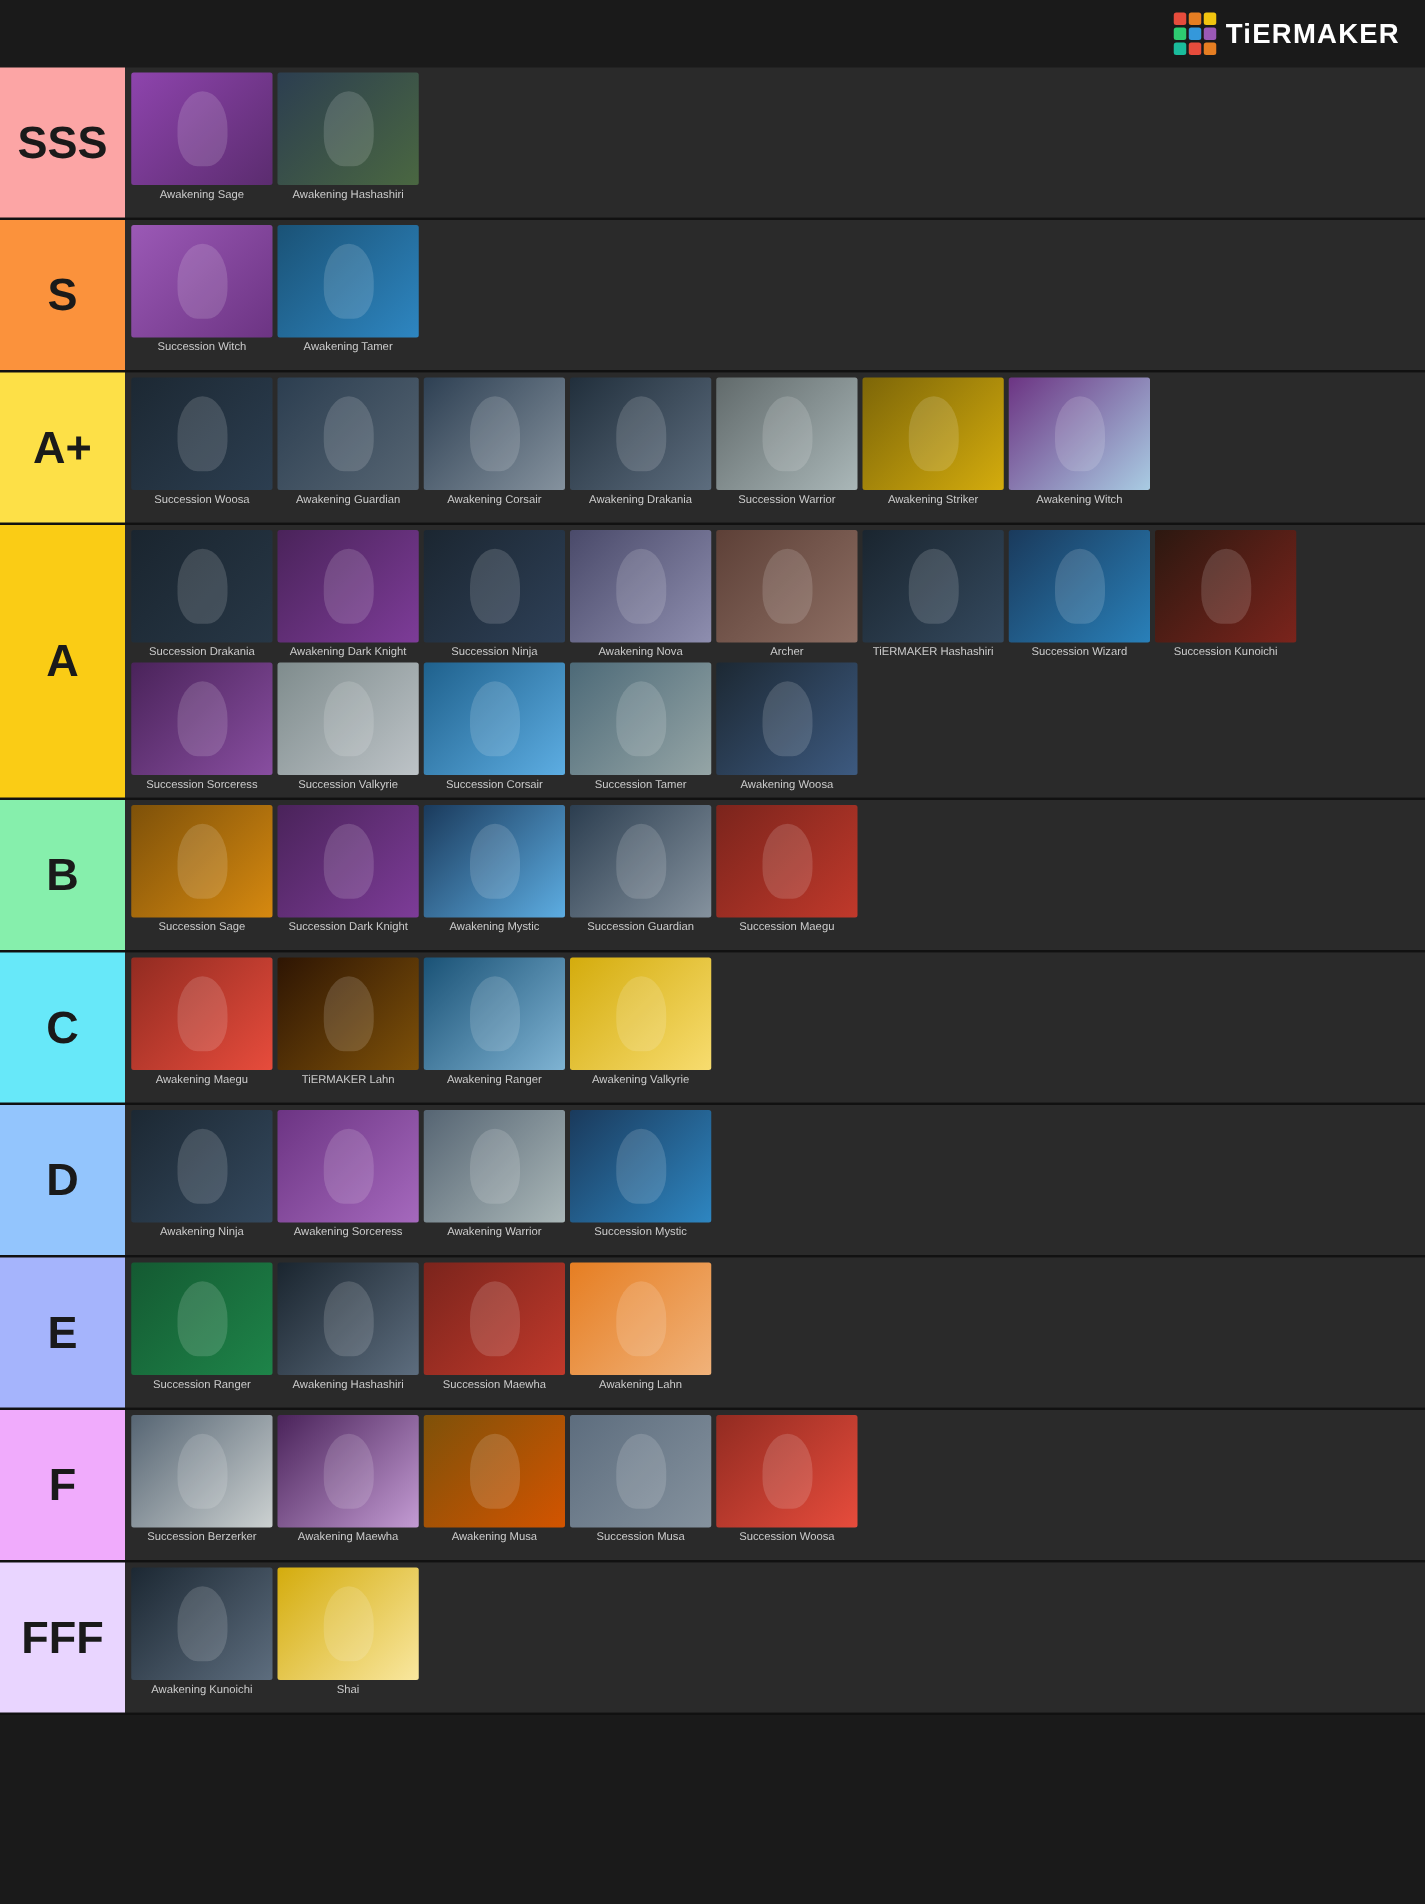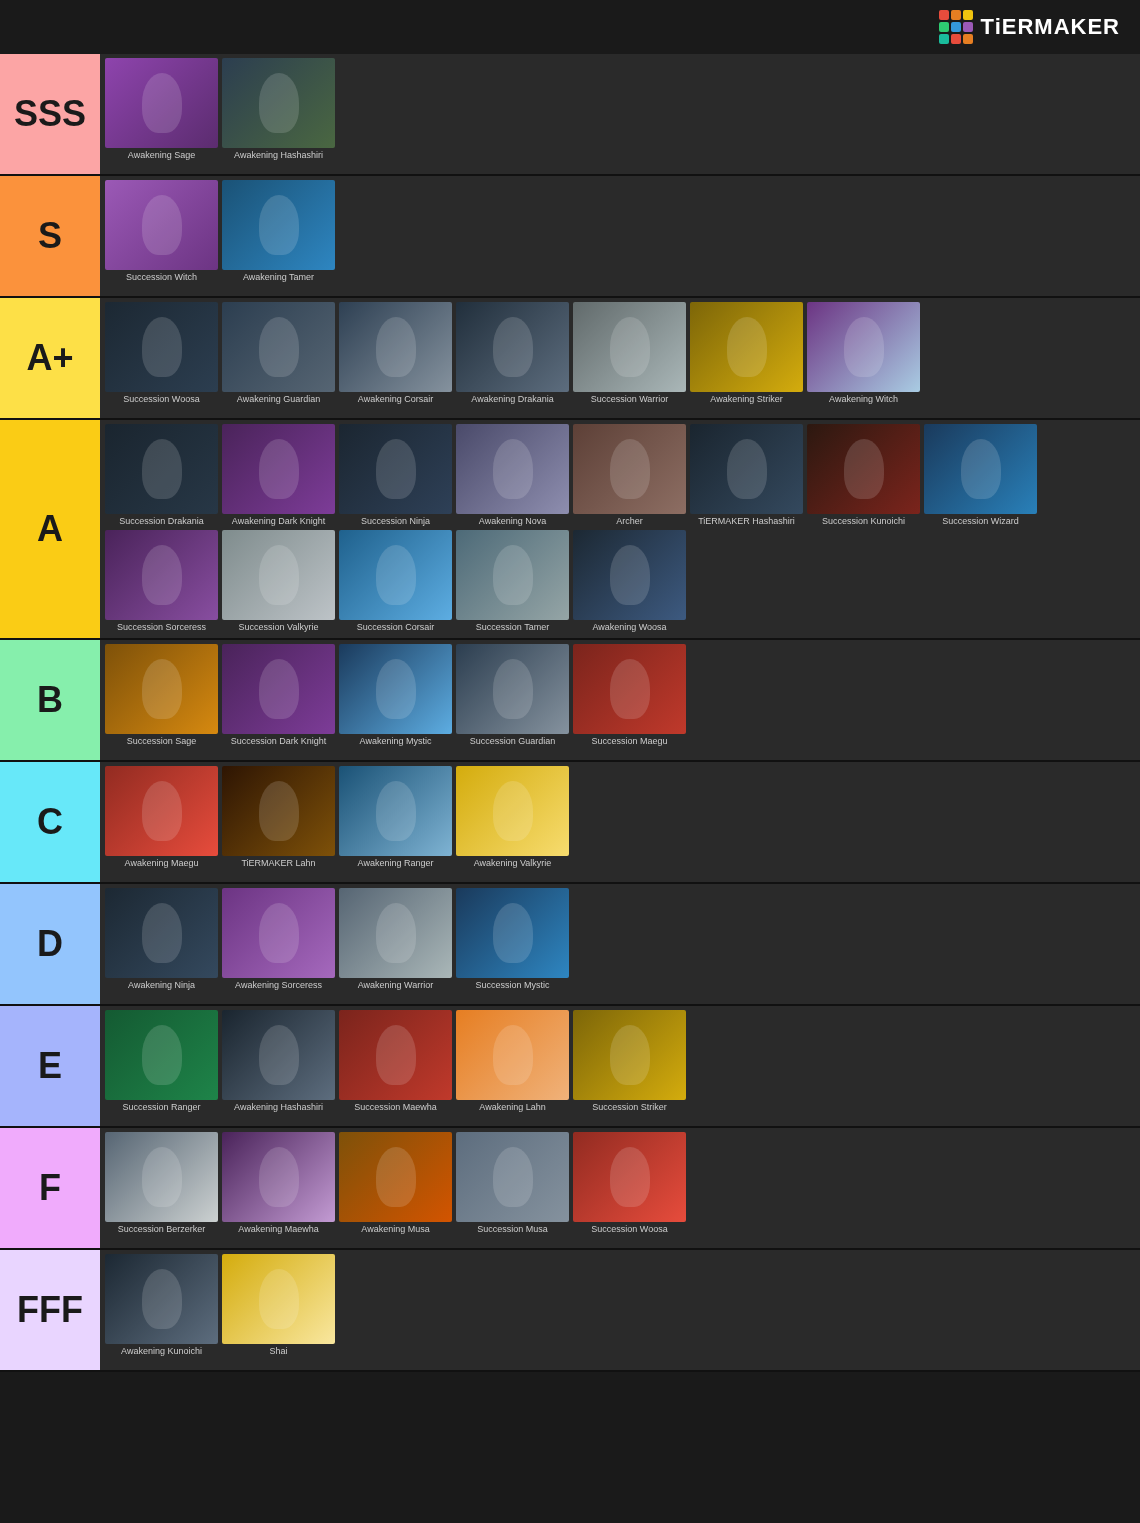--- a/index.html
+++ b/index.html
@@ -338,36 +338,36 @@
         </div>
         <div class="character-card">
           <div class="character-img char-succession-hashashiri">
             <div style="width: 100%; height: 100%; display: flex; align-items: center; justify-content: center;">
               <div style="width: 40px; height: 60px; background: rgba(255, 255, 255, 0.15); border-radius: 50% 50% 40% 40%; position: relative;"></div>
             </div>
           </div>
           <div class="character-name">TiERMAKER Hashashiri</div>
         </div>
         <div class="character-card">
+          <div class="character-img char-succession-wizard">
+            <div style="width: 100%; height: 100%; display: flex; align-items: center; justify-content: center;">
+              <div style="width: 40px; height: 60px; background: rgba(255, 255, 255, 0.15); border-radius: 50% 50% 40% 40%; position: relative;"></div>
+            </div>
+          </div>
+          <div class="character-name">Succession Wizard</div>
+        </div>
+        <div class="character-card">
           <div class="character-img char-succession-kunoichi">
             <div style="width: 100%; height: 100%; display: flex; align-items: center; justify-content: center;">
               <div style="width: 40px; height: 60px; background: rgba(255, 255, 255, 0.15); border-radius: 50% 50% 40% 40%; position: relative;"></div>
             </div>
           </div>
           <div class="character-name">Succession Kunoichi</div>
         </div>
         <div class="character-card">
-          <div class="character-img char-succession-wizard">
-            <div style="width: 100%; height: 100%; display: flex; align-items: center; justify-content: center;">
-              <div style="width: 40px; height: 60px; background: rgba(255, 255, 255, 0.15); border-radius: 50% 50% 40% 40%; position: relative;"></div>
-            </div>
-          </div>
-          <div class="character-name">Succession Wizard</div>
-        </div>
-        <div class="character-card">
           <div class="character-img char-succession-sorceress">
             <div style="width: 100%; height: 100%; display: flex; align-items: center; justify-content: center;">
               <div style="width: 40px; height: 60px; background: rgba(255, 255, 255, 0.15); border-radius: 50% 50% 40% 40%; position: relative;"></div>
             </div>
           </div>
           <div class="character-name">Succession Sorceress</div>
         </div>
         <div class="character-card">
           <div class="character-img char-succession-valkyrie">
             <div style="width: 100%; height: 100%; display: flex; align-items: center; justify-content: center;">
@@ -549,28 +549,20 @@
           <div class="character-name">Succession Maewha</div>
         </div>
         <div class="character-card">
           <div class="character-img char-awakening-lahn">
             <div style="width: 100%; height: 100%; display: flex; align-items: center; justify-content: center;">
               <div style="width: 40px; height: 60px; background: rgba(255, 255, 255, 0.15); border-radius: 50% 50% 40% 40%; position: relative;"></div>
             </div>
           </div>
           <div class="character-name">Awakening Lahn</div>
         </div>
-        <div class="character-card">
-          <div class="character-img char-succession-striker">
-            <div style="width: 100%; height: 100%; display: flex; align-items: center; justify-content: center;">
-              <div style="width: 40px; height: 60px; background: rgba(255, 255, 255, 0.15); border-radius: 50% 50% 40% 40%; position: relative;"></div>
-            </div>
-          </div>
-          <div class="character-name">Succession Striker</div>
-        </div>
       </div>
     </div>
     <div class="tier-row">
       <div class="tier-label tier-f">F</div>
       <div class="tier-content">
         <div class="character-card">
           <div class="character-img char-succession-berzerker">
             <div style="width: 100%; height: 100%; display: flex; align-items: center; justify-content: center;">
               <div style="width: 40px; height: 60px; background: rgba(255, 255, 255, 0.15); border-radius: 50% 50% 40% 40%; position: relative;"></div>
             </div>

